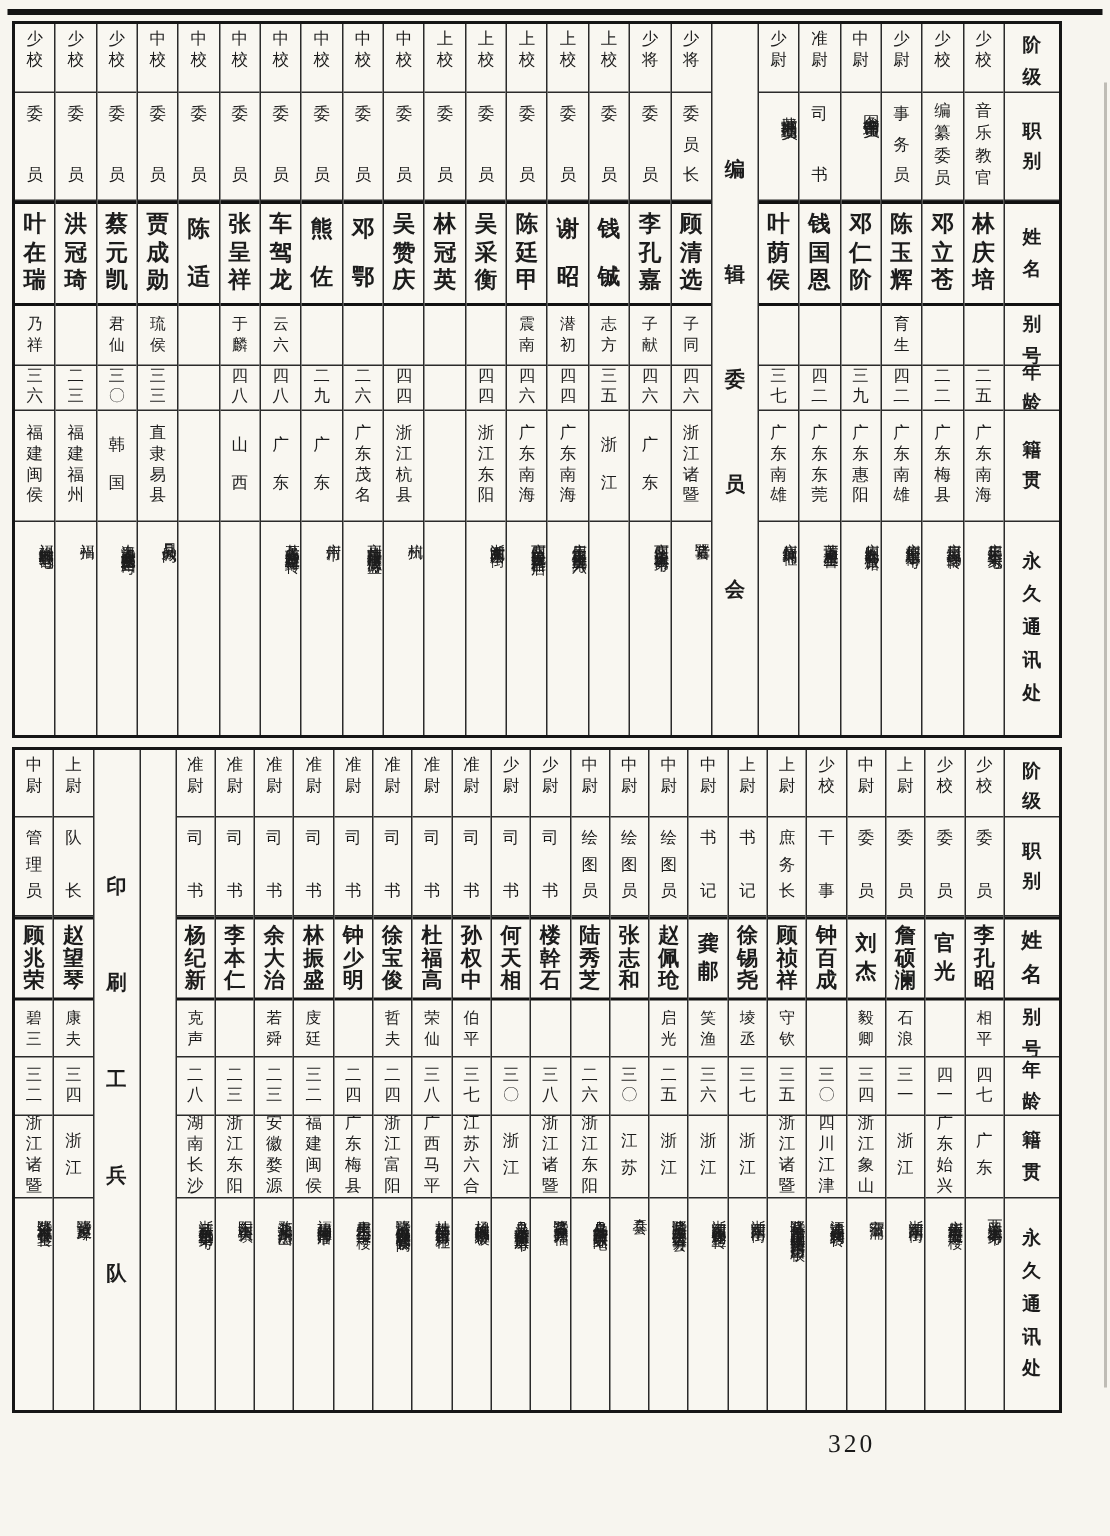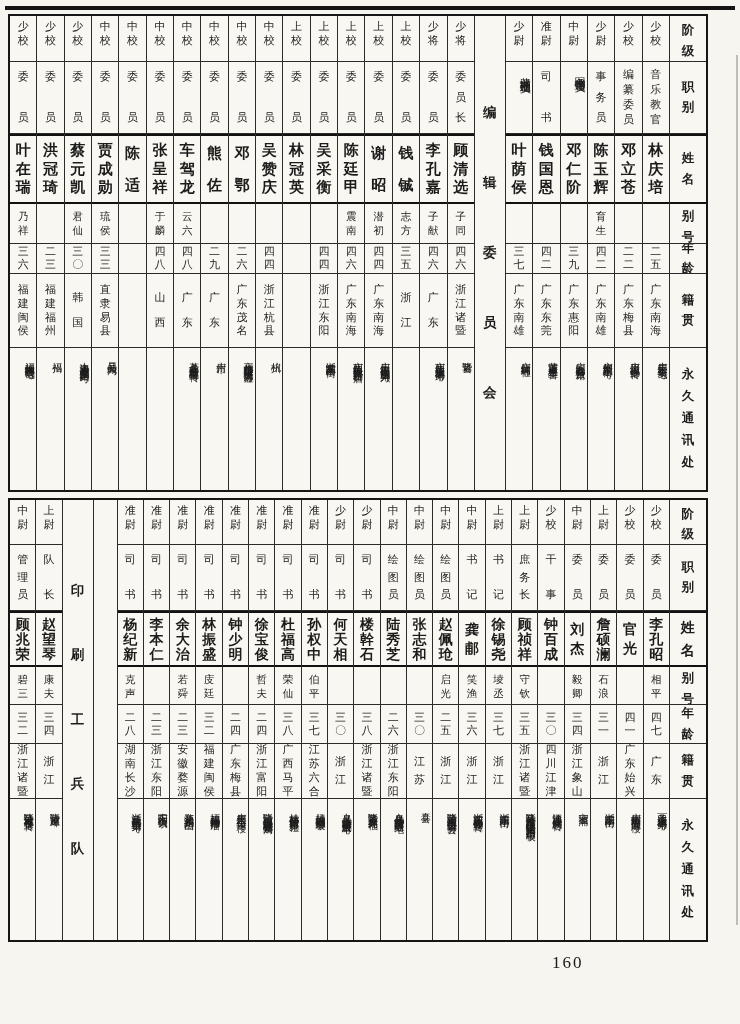--- a/index.html
+++ b/index.html
@@ -1434,14 +1434,14 @@
         <div class="cell c-address hcell grow spread-full">
           <span>永</span>
           <span>久</span>
           <span>通</span>
           <span>讯</span>
           <span>处</span>
         </div>
       </div>
     </div>
 
-  <div class="pagenum">160</div>
+  <div class="pagenum">320</div>
 </div>
 
 </body></html>

